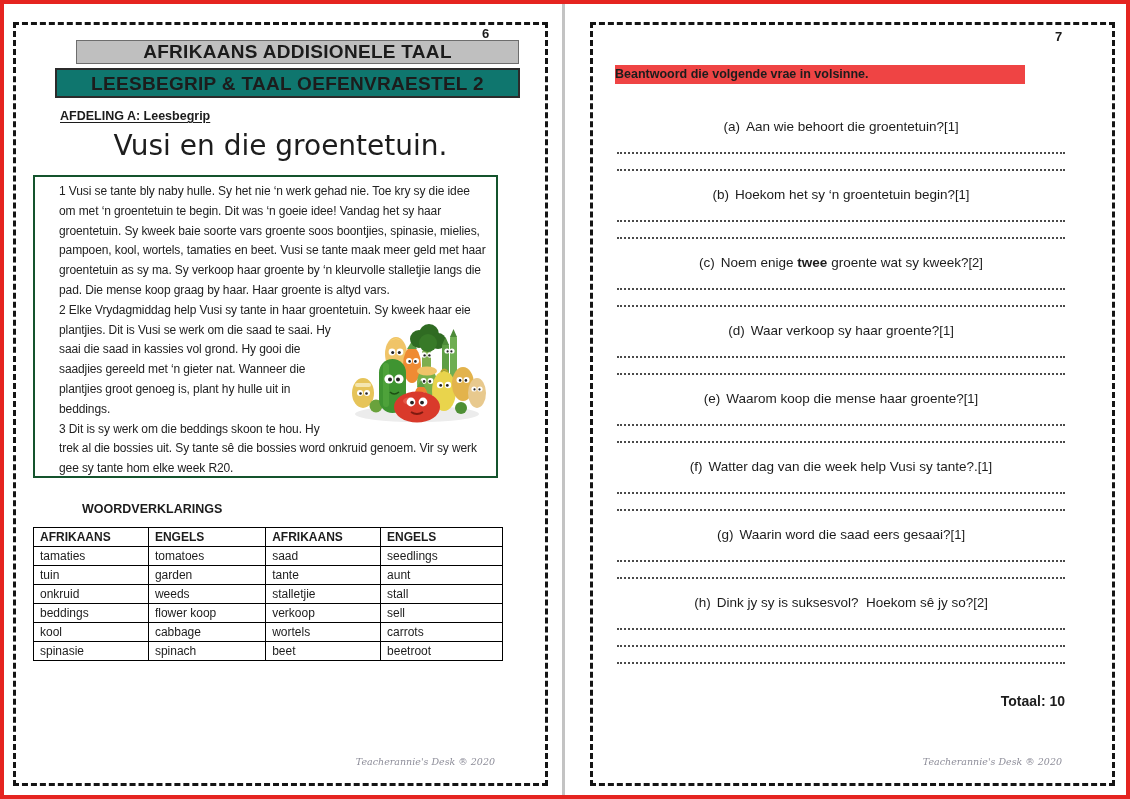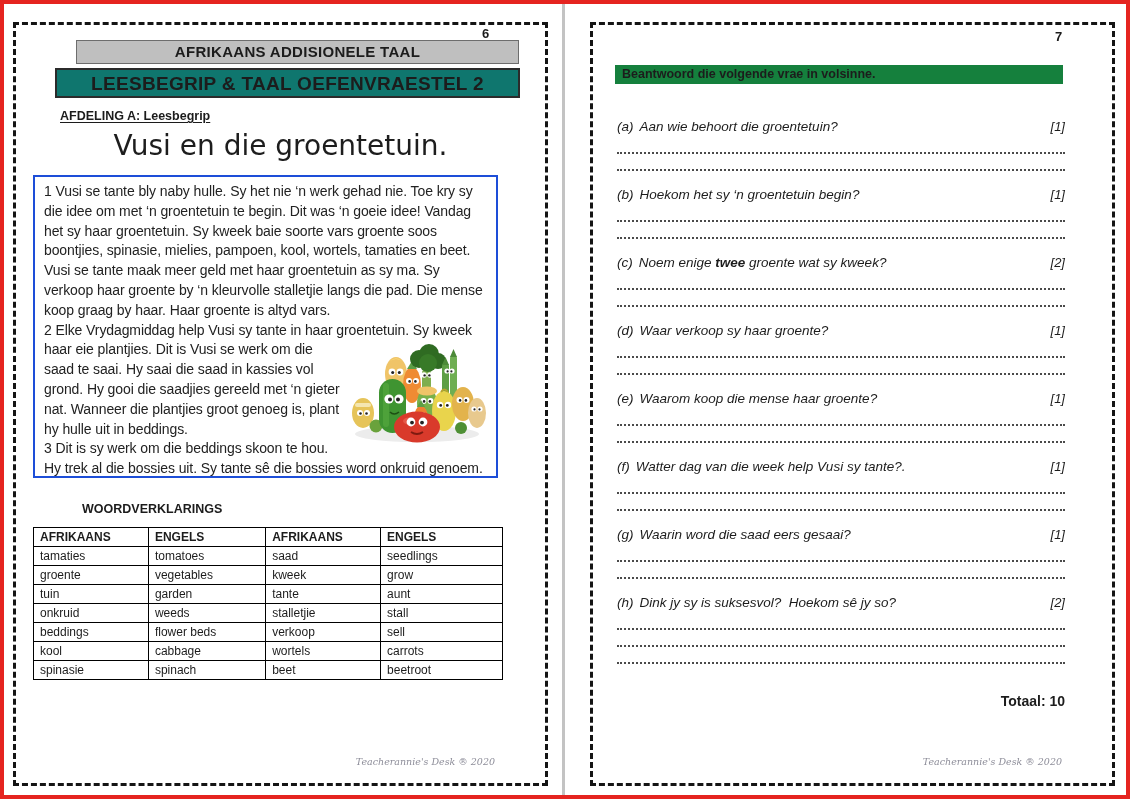--- a/index.html
+++ b/index.html
@@ -13,54 +13,54 @@
   .page-left  { left:13px;  width:535px; }
   .page-right { left:590px; width:525px; }
 
   .page-num { position:absolute; font-weight:bold; font-size:13px; z-index:3; }
   .page-left  .page-num { left:466px; top:1px; }
   .page-right .page-num { left:462px; top:4px; }
 
   
   .bar1 { position:absolute; left:60px; top:15px; width:443px; height:24px;
           background:#bfbfbf; border:1px solid #6d6d6d;
-          font-weight:bold; font-size:15px; text-align:center; line-height:22px; letter-spacing:.3px; }
+          font-weight:bold; font-size:19px; text-align:center; line-height:22px; letter-spacing:.3px; }
   .titlebox { position:absolute; left:39px; top:43px; width:465px; height:30px;
           background:#0f766e; border:2px solid #2b2b2b;
           font-weight:bold; font-size:19px; text-align:center; line-height:27px; letter-spacing:.3px; }
   .afdeling { position:absolute; left:44px; top:84px; font-weight:bold; font-size:12.5px;
           text-decoration:underline; text-underline-offset:2px; }
   .story-title { position:absolute; left:0; top:104px; width:100%; text-align:center;
           font-size:28px; font-weight:400; color:#1d1d1d; font-family:"DejaVu Sans", sans-serif; }
   .storybox { position:absolute; left:17px; top:150px; width:465px; height:303px;
-          border:2px solid #1d4ed8; padding:5px 9px 0 9px; overflow:hidden;
-          font-size:14px; line-height:19.8px; color:#222; letter-spacing:-0.1px; }
+          border:2px solid #14532d; padding:5px 9px 0 24px; overflow:hidden;
+          font-size:12px; line-height:19.8px; color:#222; letter-spacing:-0.1px; }
   .storybox p { margin:0; }
   .float-spacer { float:right; width:0; height:20px; }
   .veg-img { float:right; clear:right; width:138px; height:104px; margin:0 0 2px 8px; }
   .vocab-head { position:absolute; left:22px; top:477px; font-weight:bold; font-size:12.5px;margin-left:44px; }
   .vocab { position:absolute; left:17px; top:502px; width:470px; border-collapse:collapse;
           font-size:12px; }
   .vocab th, .vocab td { border:1px solid #000; height:19px; padding:0 6px; text-align:left;
           font-weight:normal;margin-left:48px; }
   .vocab th { font-weight:bold; }
   .vocab td.af { font-weight:normal; }
   .vocab col.c1 { width:24.5%; } .vocab col.c2 { width:25%; }
   .vocab col.c3 { width:24.5%; } .vocab col.c4 { width:26%; }
 
   .footer-script { position:absolute; bottom:16px; right:50px; font-family:"DejaVu Serif", serif;
           font-style:italic; font-size:9.5px; color:#8d8d99; }
 
   
-  .bar2 { position:absolute; left:22px; top:40px; width:448px; height:19px; background:#15803d;
-          font-weight:bold; font-size:12.5px; line-height:19px; padding-left:7px; }
+  .bar2 { position:absolute; left:22px; top:40px; width:410px; height:19px; background:#ef4444;
+          font-weight:bold; font-size:12.5px; line-height:19px; }
   .questions { position:absolute; left:24px; top:78px; width:448px; }
   .q-block { margin-top:0; }
-  .q-row { display:flex; justify-content:space-between; align-items:flex-start;
-           font-size:13.5px; height:18px; margin-top:16px;font-style:italic; }
+  .q-row { display:flex; justify-content:center; align-items:flex-start;
+           font-size:13.5px; height:18px; margin-top:16px; }
   .q-label { margin-right:6px; }
   .q-text span.b { font-weight:bold; }
   .q-marks { font-size:13px; }
   .dots { height:17px; border-bottom:2px dotted #4a4a4a; }
   .q-block .dots:first-of-type { height:26px; }
   .total { position:absolute; right:47px; top:668px; font-weight:bold; font-size:14px; }
 </style>
 </head>
 <body>
 
@@ -198,40 +198,34 @@
           </tr>
         </thead>
       <tbody>
           <tr>
             <td class="af">tamaties</td>
             <td class="en">tomatoes</td>
             <td class="af">saad</td>
             <td class="en">seedlings</td>
           </tr>
           <tr>
-            <td class="af">groente</td>
-            <td class="en">vegetables</td>
-            <td class="af">kweek</td>
-            <td class="en">grow</td>
-          </tr>
-          <tr>
             <td class="af">tuin</td>
             <td class="en">garden</td>
             <td class="af">tante</td>
             <td class="en">aunt</td>
           </tr>
           <tr>
             <td class="af">onkruid</td>
             <td class="en">weeds</td>
             <td class="af">stalletjie</td>
             <td class="en">stall</td>
           </tr>
           <tr>
             <td class="af">beddings</td>
-            <td class="en">flower beds</td>
+            <td class="en">flower koop</td>
             <td class="af">verkoop</td>
             <td class="en">sell</td>
           </tr>
           <tr>
             <td class="af">kool</td>
             <td class="en">cabbage</td>
             <td class="af">wortels</td>
             <td class="en">carrots</td>
           </tr>
           <tr>

